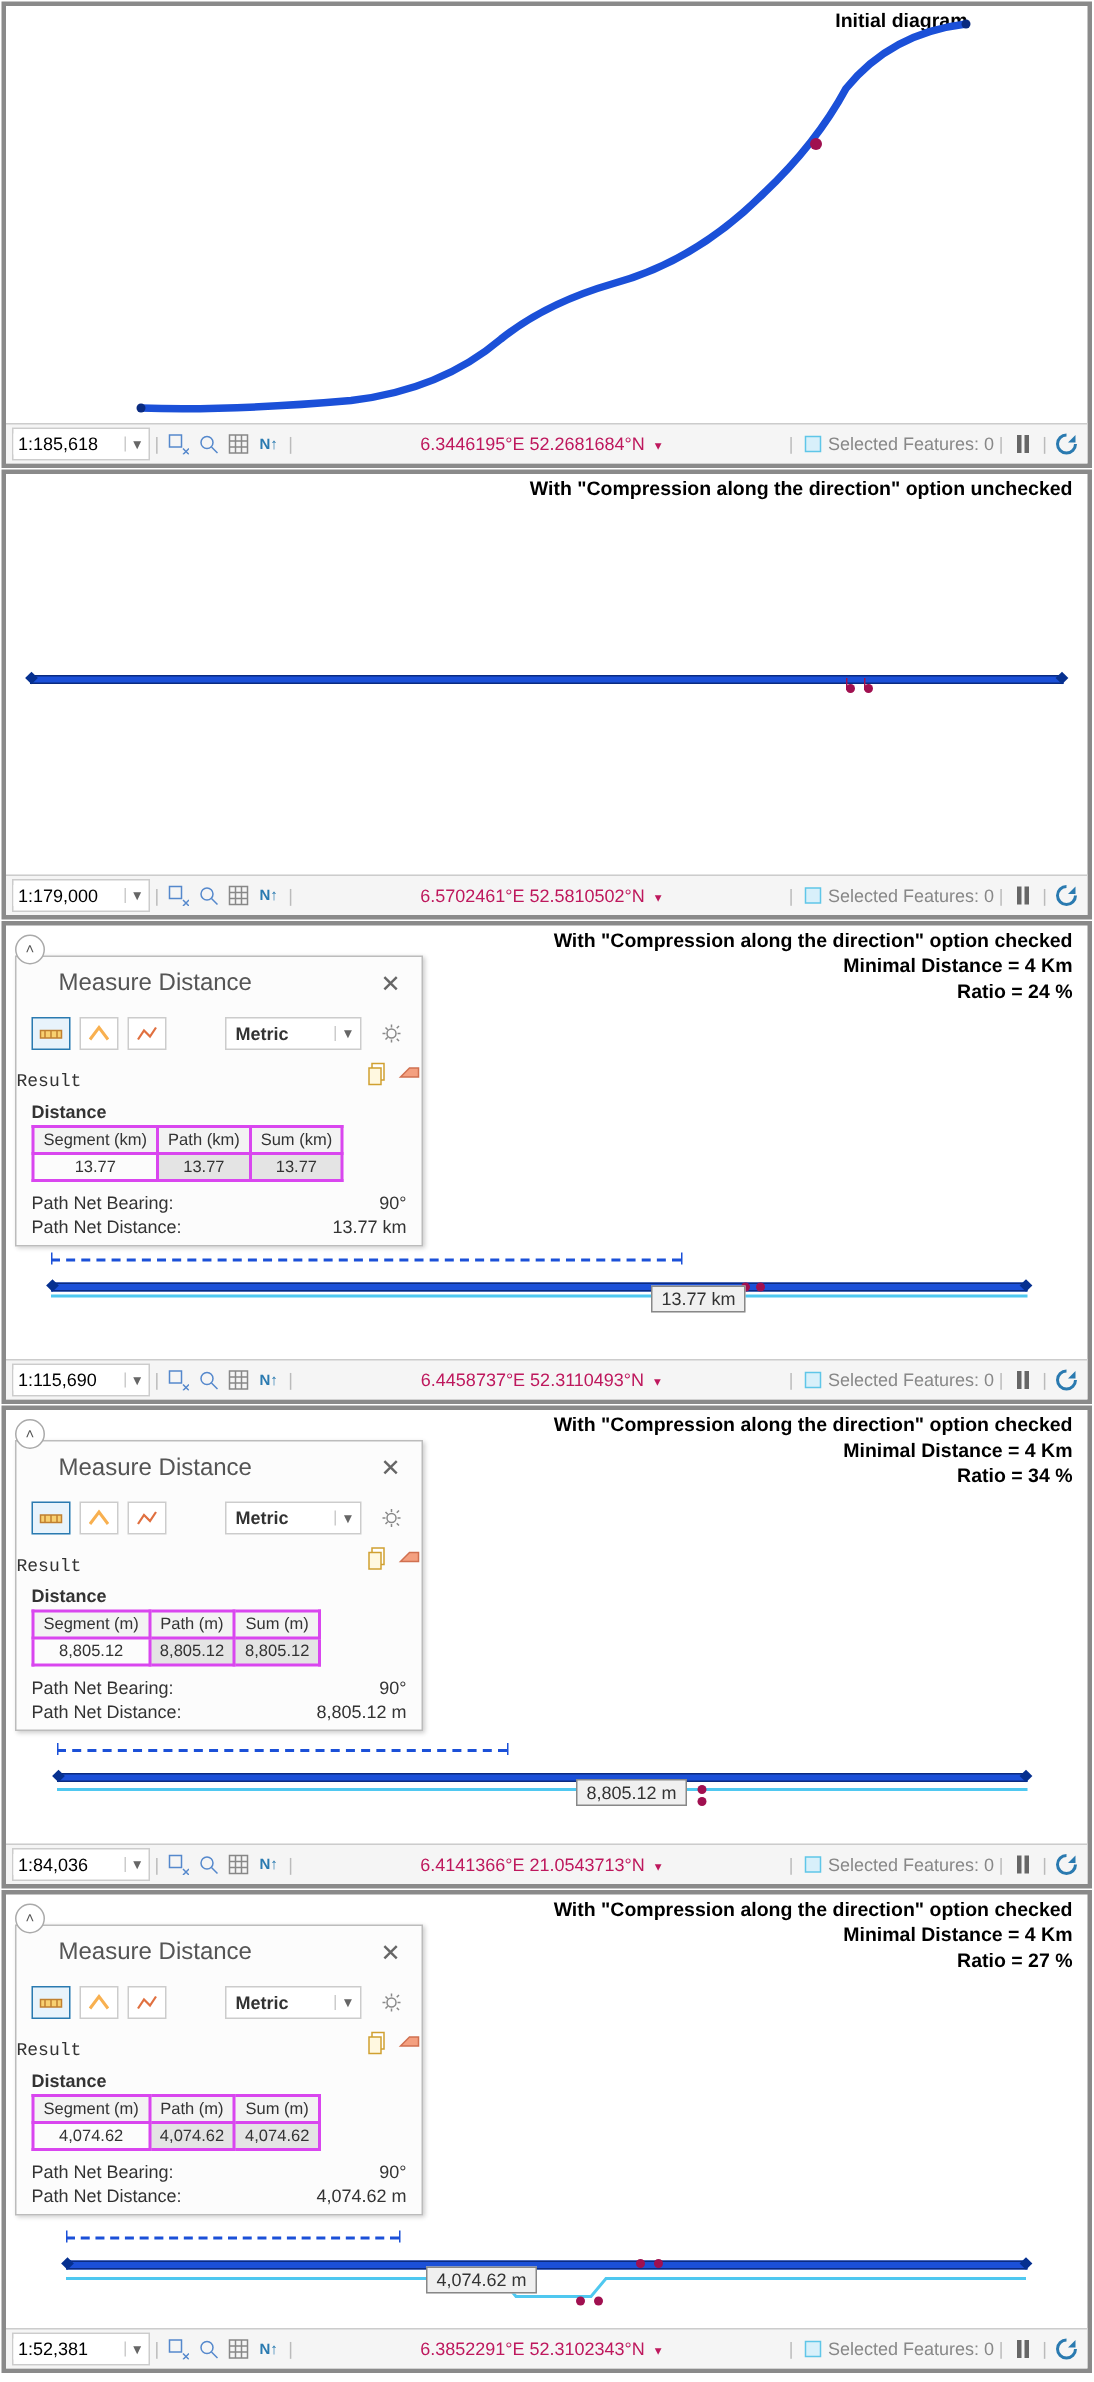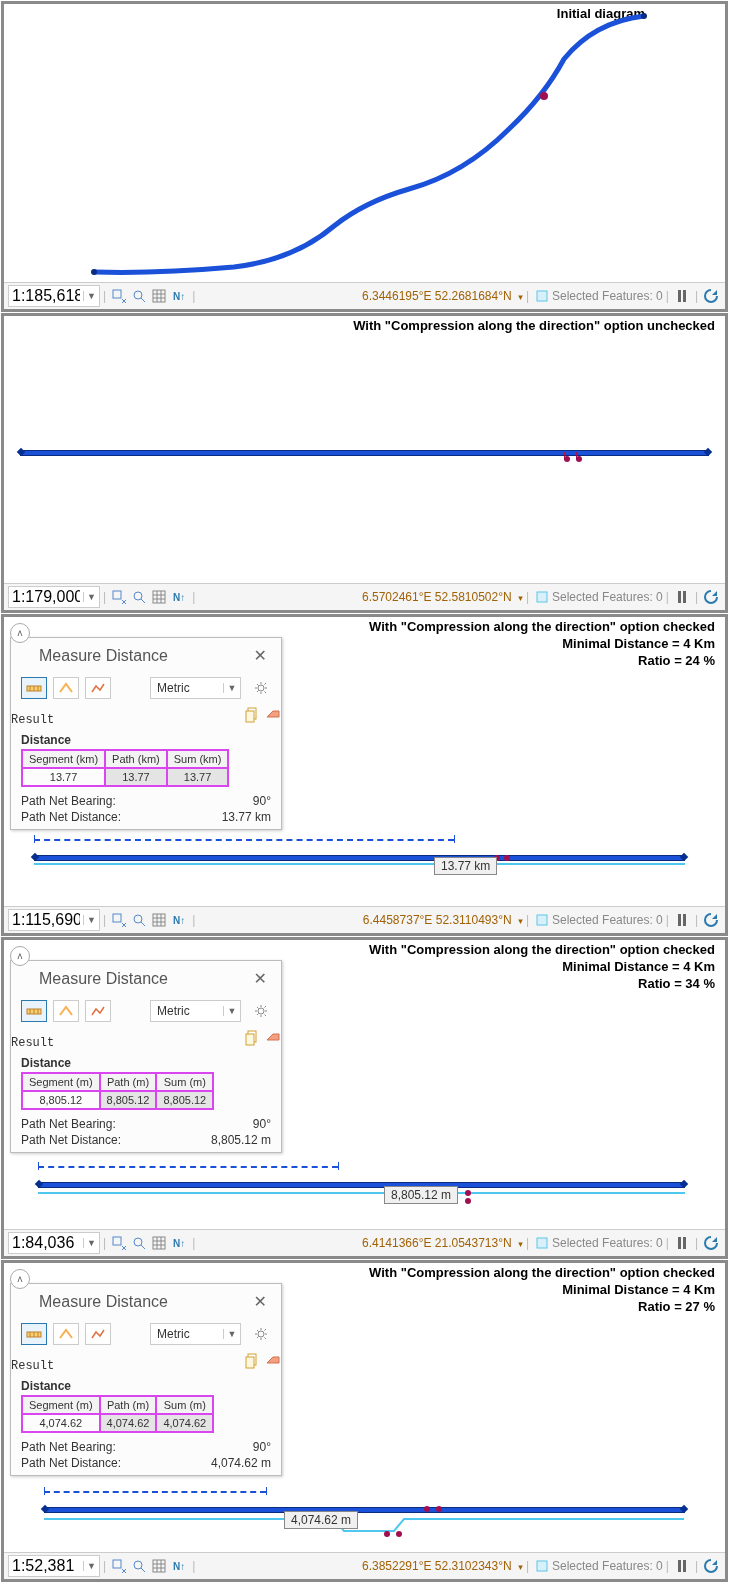--- a/index.html
+++ b/index.html
@@ -49,21 +49,21 @@
     display: flex;
     align-items: center;
     border: 1px solid #ccc;
     background: #fff;
     height: 20px;
     width: 90px;
   }
   .scale-combo input {
     border: none;
     width: 68px;
-    font-size: 16px;
+    font-size: 12px;
     padding: 0 3px;
     outline: none;
   }
   .scale-combo .dd {
     width: 16px;
     text-align: center;
     border-left: 1px solid #ccc;
     color: #666;
     font-size: 9px;
   }
@@ -75,22 +75,22 @@
     width: 16px;
     height: 16px;
     margin: 0 2px;
     display: inline-flex;
     align-items: center;
     justify-content: center;
     cursor: pointer;
   }
   .coords {
     flex: 1;
-    text-align: right;
-    color: #a16207;
+    text-align: center;
+    color: #be185d;
   }
   .sel-feat {
     color: #888;
     font-size: 12px;
   }
   .pause-icon {
     display: inline-flex;
     gap: 2px;
   }
   .pause-icon span {
@@ -153,20 +153,21 @@
     border-color: #2a7ab0;
     background: #e8f3fb;
   }
   .mp-unit {
     margin-left: auto;
     display: flex;
     align-items: center;
     border: 1px solid #ccc;
     height: 20px;
     background: #fff;
+    font-weight: bold;
   }
   .mp-unit span.lbl {
     padding: 0 6px;
     width: 60px;
     font-size: 12px;
   }
   .mp-unit .dd {
     width: 16px; text-align: center; border-left: 1px solid #ccc;
     font-size: 9px; color: #666;
   }

